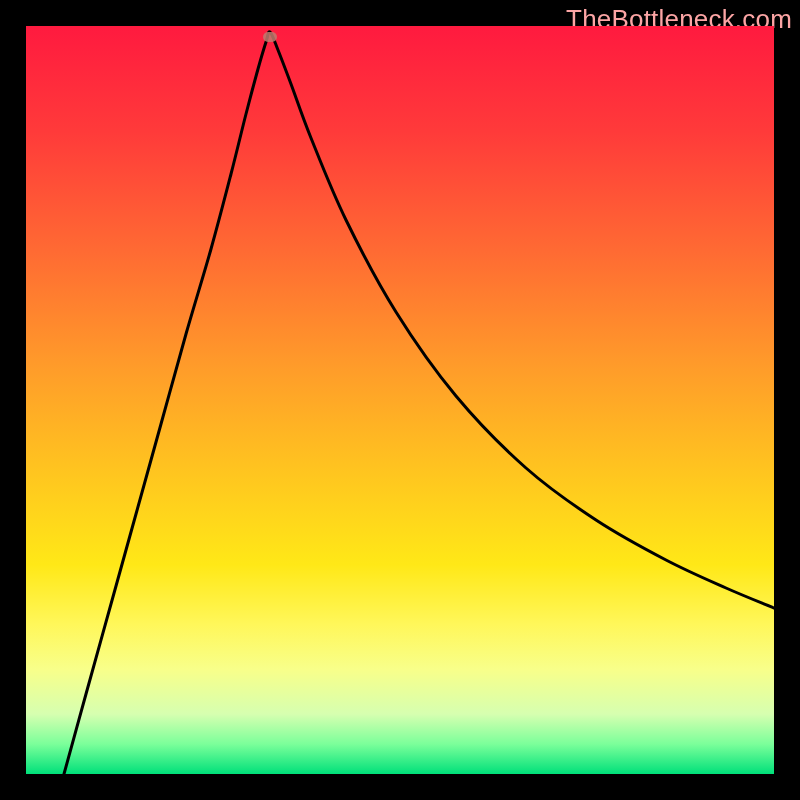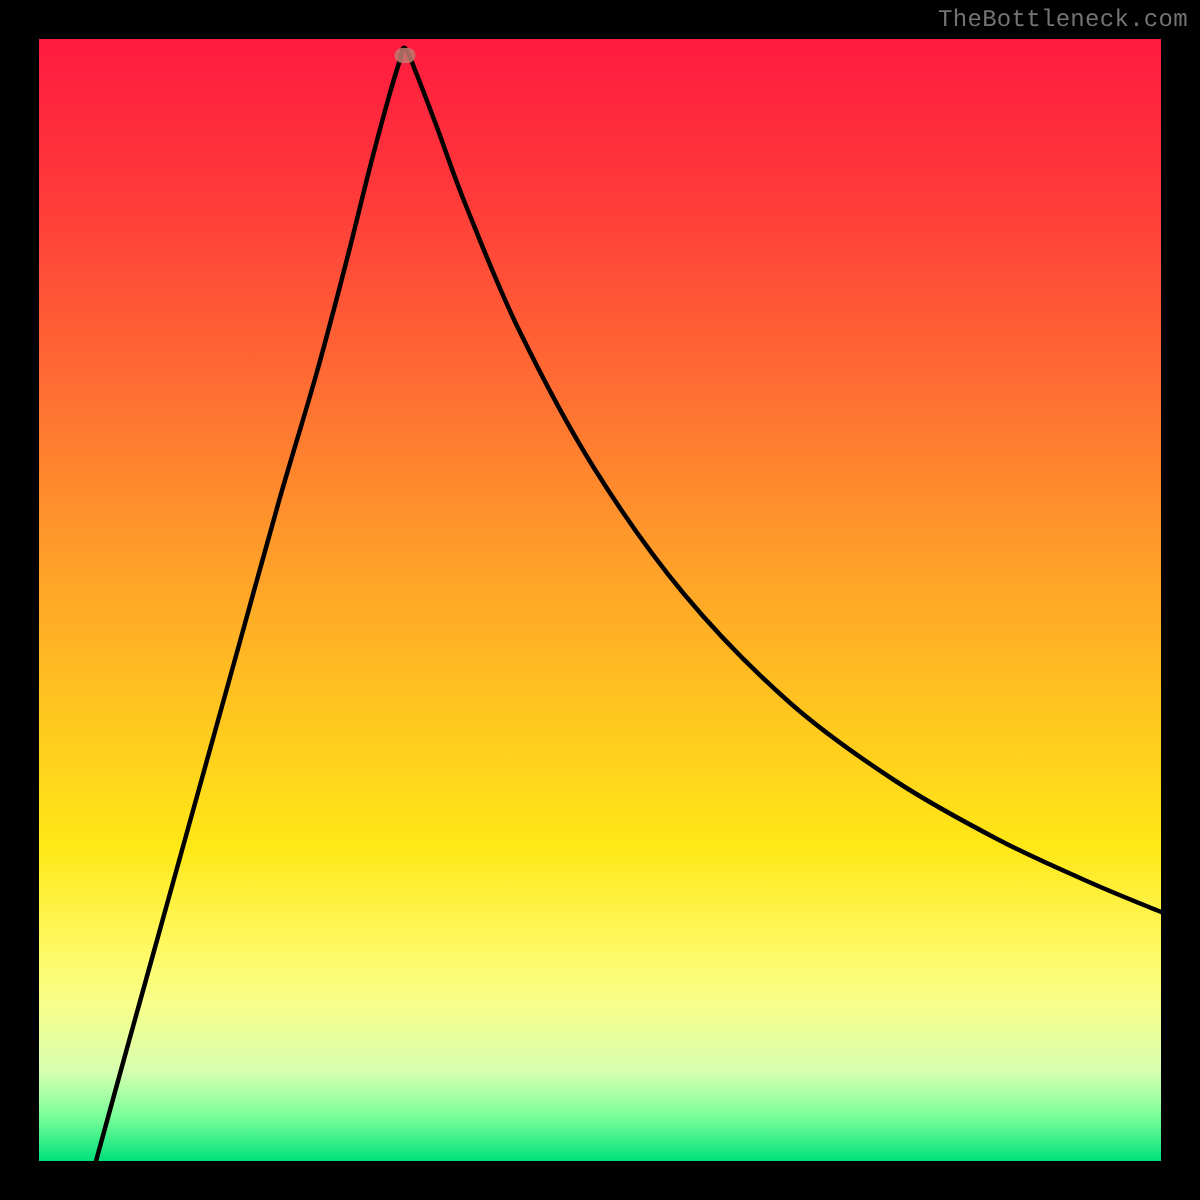--- a/index.html
+++ b/index.html
@@ -53,26 +53,25 @@
     height: 10px;
     border-radius: 5px;
     background: #c07a6e;
     opacity: 0.85;
     transform: translate(-50%, -50%);
   }
   .watermark {
     position: absolute;
     top: 4px;
     right: 8px;
-    color: #737373;
-    font-size: 16px;
+    color: #fca5a5;
+    font-size: 26px;
     letter-spacing: 0.2px;
     font-weight: 400;
     user-select: none;
-    font-family: Liberation Mono, monospace;
   }
 </style>
 </head>
 <body>
 
 <div class="watermark">TheBottleneck.com</div>
 
 <div class="frame">
   <div class="gradient"></div>
 

